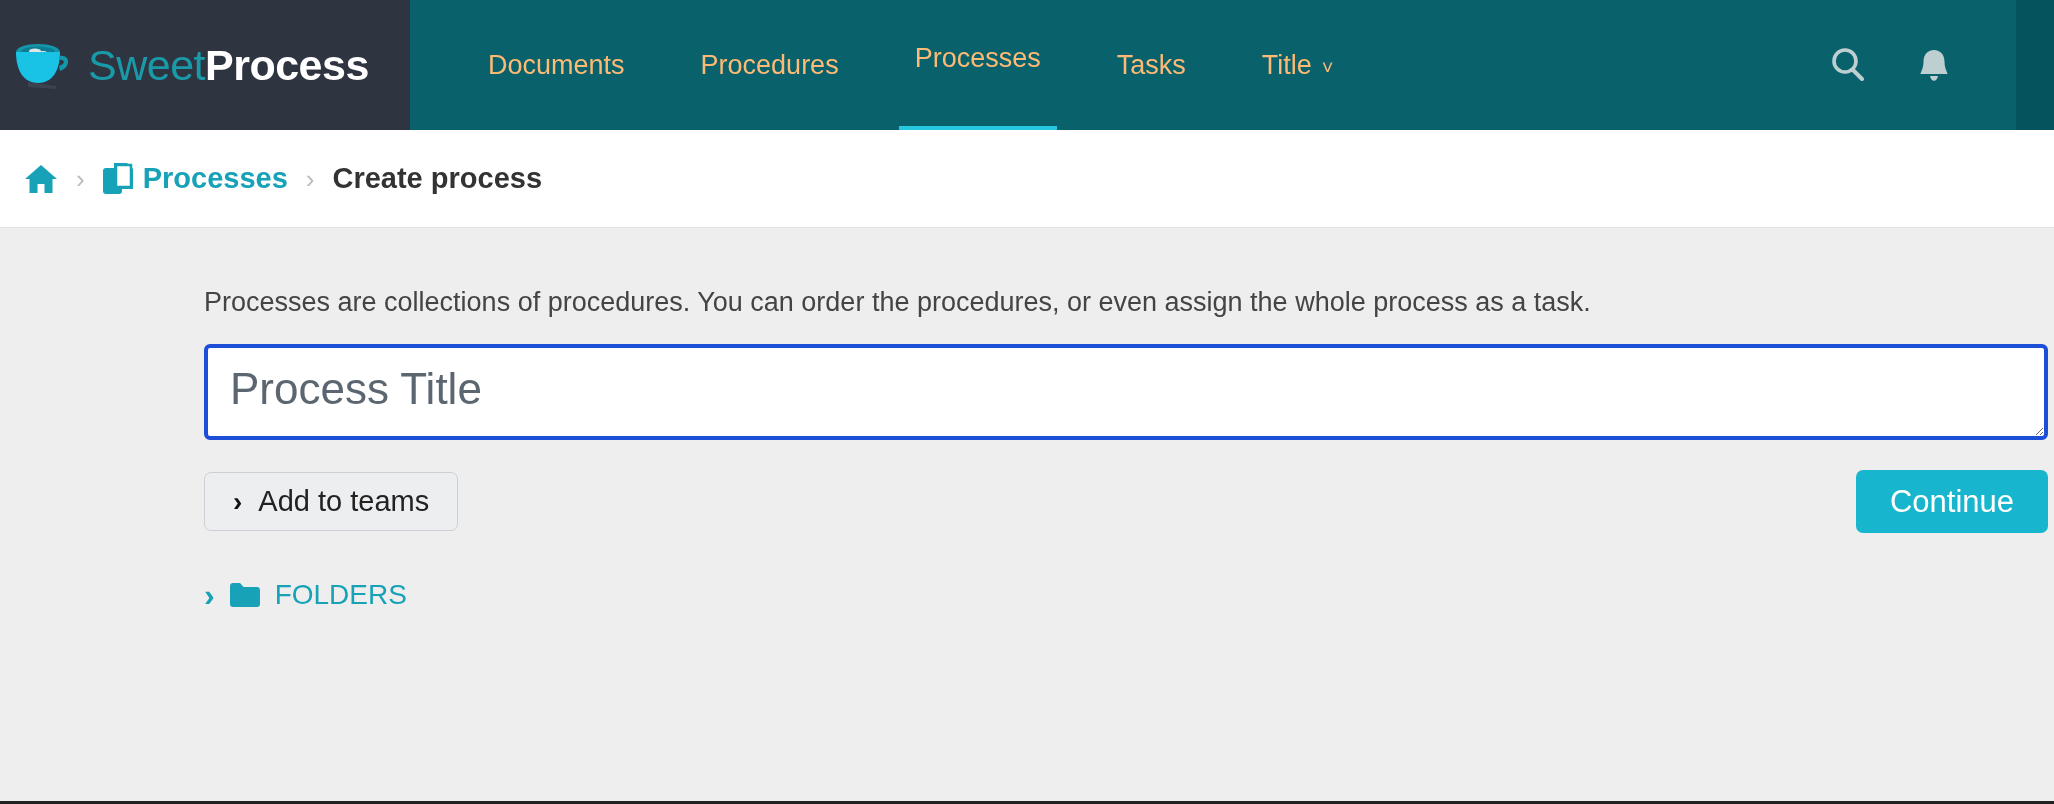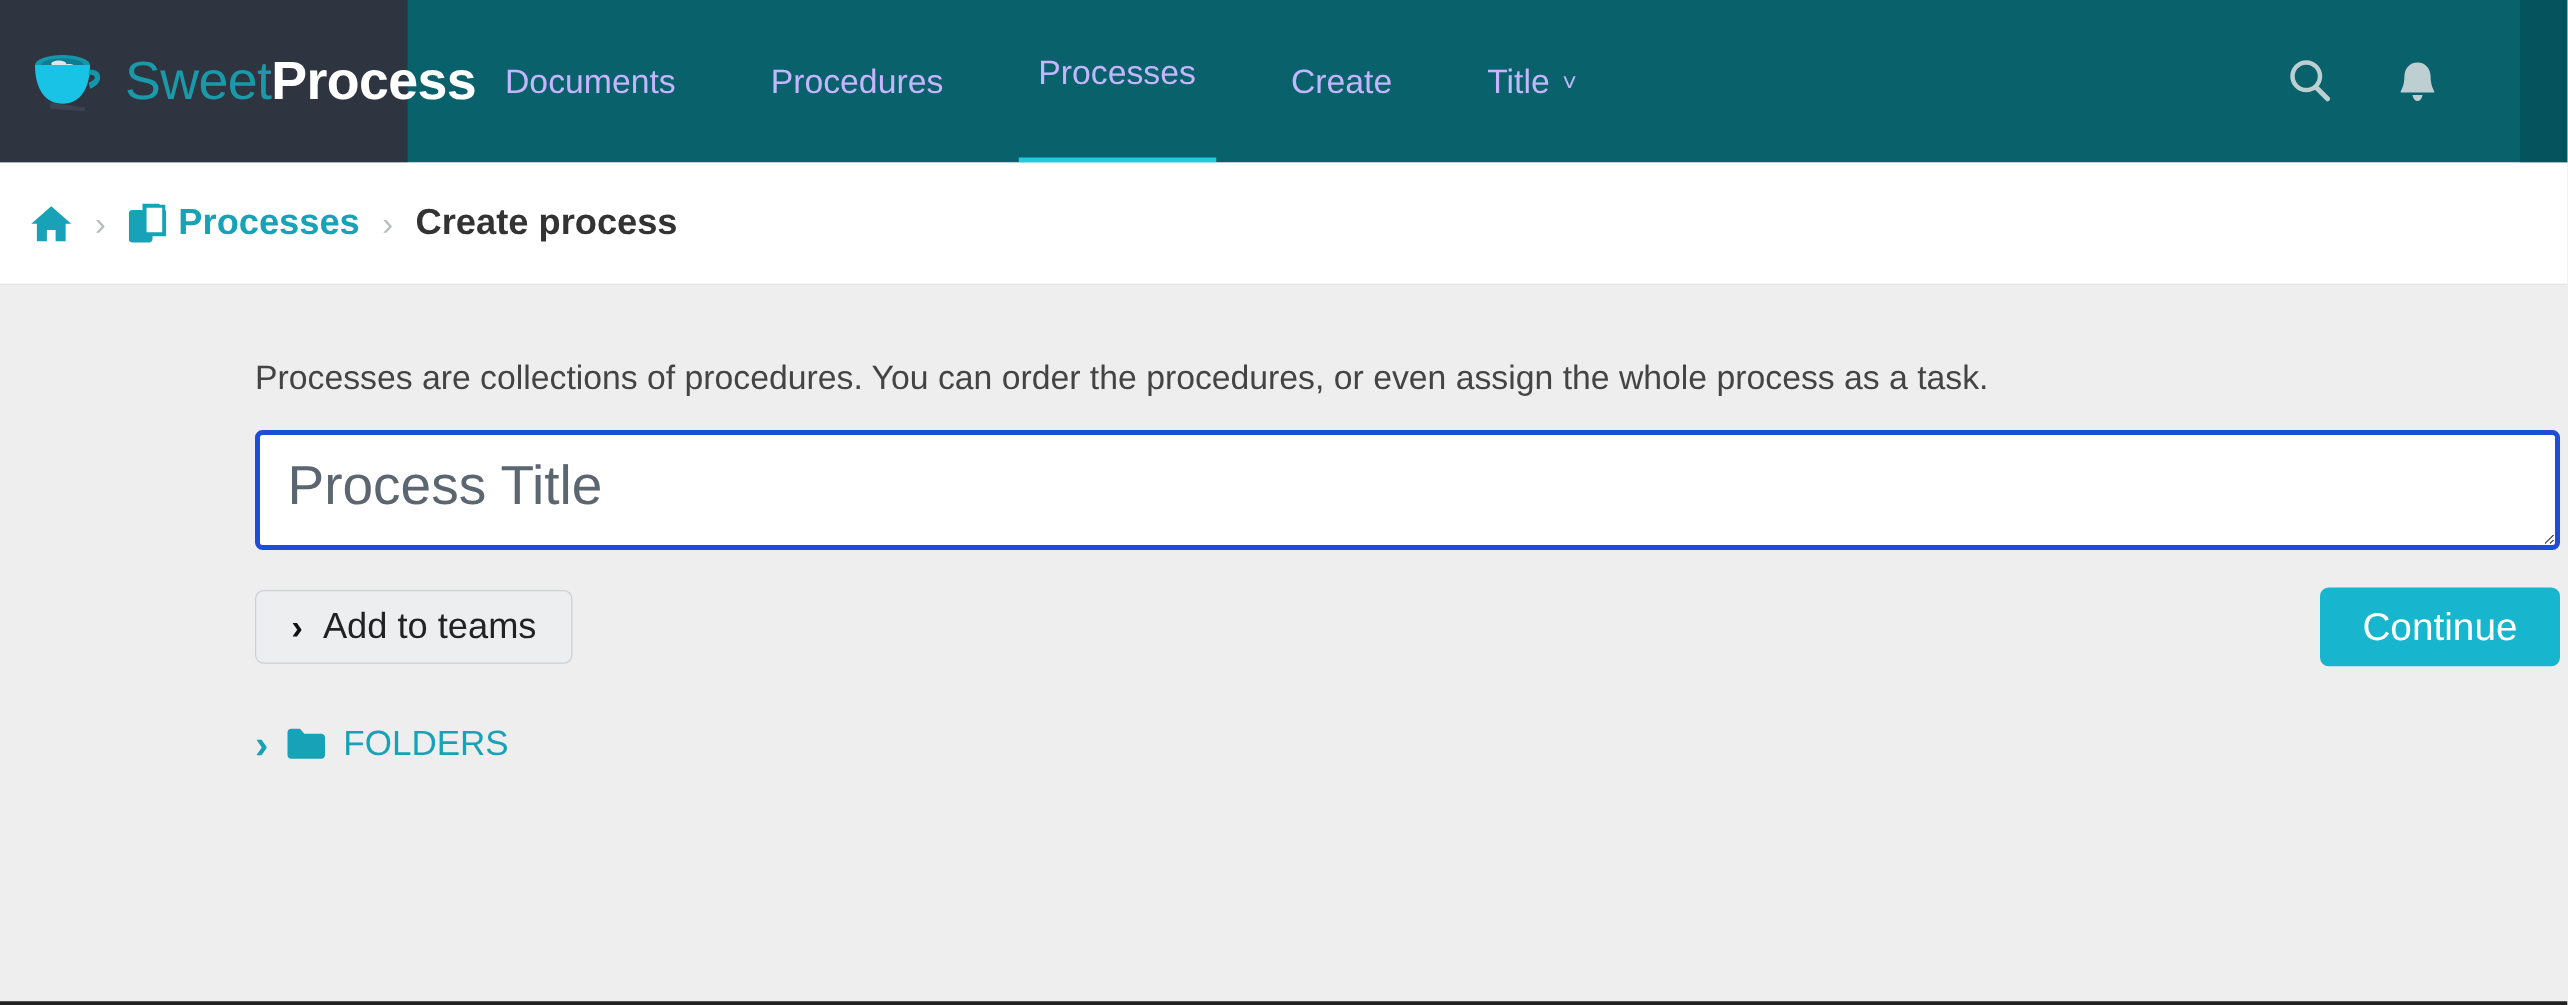--- a/index.html
+++ b/index.html
@@ -27,26 +27,26 @@
   }
   .topbar-rightstrip {
     position: absolute;
     top: 0;
     right: 0;
     width: 38px;
     height: 130px;
     background: #05545d;
   }
   .logo-block {
-    width: 326px;
+    width: 410px;
     height: 130px;
     background: #2e3440;
     display: flex;
     align-items: center;
-    padding-left: 24px;
+    padding-left: 12px;
     box-sizing: border-box;
     flex: 0 0 auto;
   }
   .logo-cup {
     width: 62px;
     height: 48px;
     margin-right: 14px;
     flex: 0 0 auto;
   }
   .logo-text {
@@ -67,21 +67,21 @@
   .nav {
     flex: 1 1 auto;
     position: relative;
     display: flex;
     align-items: flex-start;
     padding-left: 40px;
     box-sizing: border-box;
   }
   .nav-item {
     position: relative;
-    color: #c4b5fd;
+    color: #fdba74;
     font-size: 27px;
     padding: 0 38px;
     margin-top: 52px;
     white-space: nowrap;
     cursor: pointer;
     text-decoration: none;
     line-height: 1;
   }
   .nav-item.active {
     margin-top: 45px;
@@ -286,21 +286,21 @@
       <span>Documents</span>
     </a>
     <a class="nav-item" href="#">
       <span>Procedures</span>
     </a>
     <a class="nav-item active" href="#">
       <span>Processes</span>
       <span class="nav-underline"></span>
     </a>
     <a class="nav-item" href="#">
-      <span>Create</span>
+      <span>Tasks</span>
     </a>
     <a class="nav-item" href="#">
       <span>Title</span><span class="caret">˅</span>
     </a>
   </div>
 
   <div class="header-icons">
     <span class="hicon">
       <svg viewBox="0 0 40 40" width="40" height="40" xmlns="http://www.w3.org/2000/svg">
         <circle cx="17" cy="16" r="11" fill="none" stroke="#d7dfe0" stroke-width="3.6"></circle>

